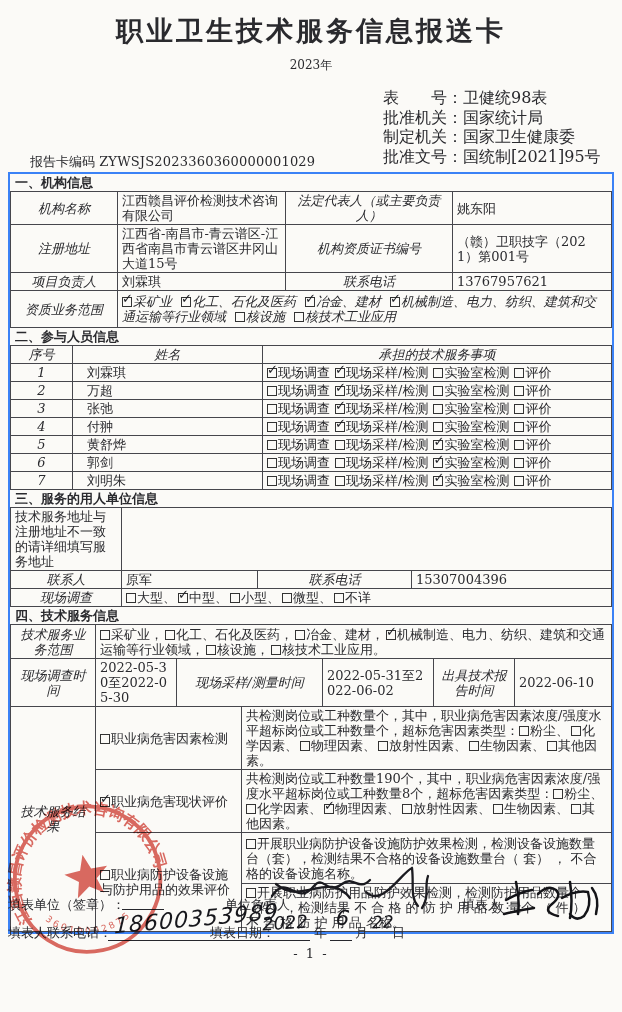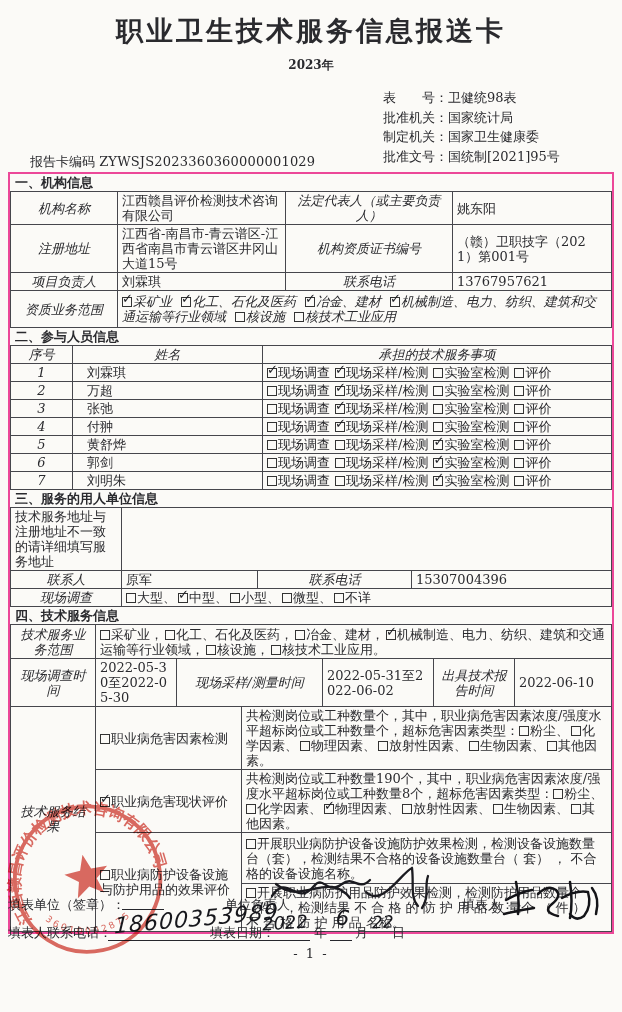--- a/index.html
+++ b/index.html
@@ -2,25 +2,25 @@
 <html><head>
 <meta charset="utf-8">
 <style>
   *{box-sizing:border-box;}
   body{margin:0;background:#ffffff;}
   .page{position:relative;width:622px;height:1012px;background:#fbfaf7;
         font-family:"DejaVu Serif","Liberation Serif",serif;color:#2a2a2e;overflow:hidden;}
   .title{position:absolute;top:13px;left:0;width:100%;text-align:center;
          font-family:"Liberation Sans","DejaVu Sans",sans-serif;font-weight:bold;
          font-size:27px;letter-spacing:3px;}
-  .year{position:absolute;top:57px;left:0;width:100%;text-align:center;font-size:12px;font-weight:bold;}
-  .meta{position:absolute;left:383px;top:88px;font-size:13px;line-height:19.5px;}
+  .year{position:absolute;top:57px;left:0;width:100%;text-align:center;font-size:12px;}
+  .meta{position:absolute;left:383px;top:88px;font-size:16px;line-height:19.5px;}
   .repcode{position:absolute;left:30px;top:153px;font-size:13px;}
   .repcode .val{letter-spacing:0.2px;}
-  .tbl{position:absolute;left:8px;top:172px;width:606px;border:2px solid #ec4899;background:transparent;}
+  .tbl{position:absolute;left:8px;top:172px;width:606px;border:2px solid #3b82f6;background:transparent;}
   .sechead{font-weight:bold;font-size:13px;line-height:14px;padding:2px 5px 1px 5px;border-bottom:1px solid #4a4a50;}
   table.t{border-collapse:collapse;width:100%;table-layout:fixed;margin-top:-1px;}
   table.t td{border:1px solid #46464c;padding:1px 4px;font-size:13px;line-height:15px;
              vertical-align:middle;overflow:hidden;word-break:break-all;}
   .c{text-align:center;font-style:italic;}
   .tdname{padding-left:14px !important;}
   .box{display:inline-block;width:10px;height:10px;border:1px solid #333;position:relative;
        vertical-align:-1px;margin-right:1px;background:transparent;}
   .box.on::after{content:"✓";position:absolute;left:-1px;top:-7px;font-size:13px;font-weight:bold;
        font-family:"DejaVu Sans",sans-serif;color:#1e1e24;}

